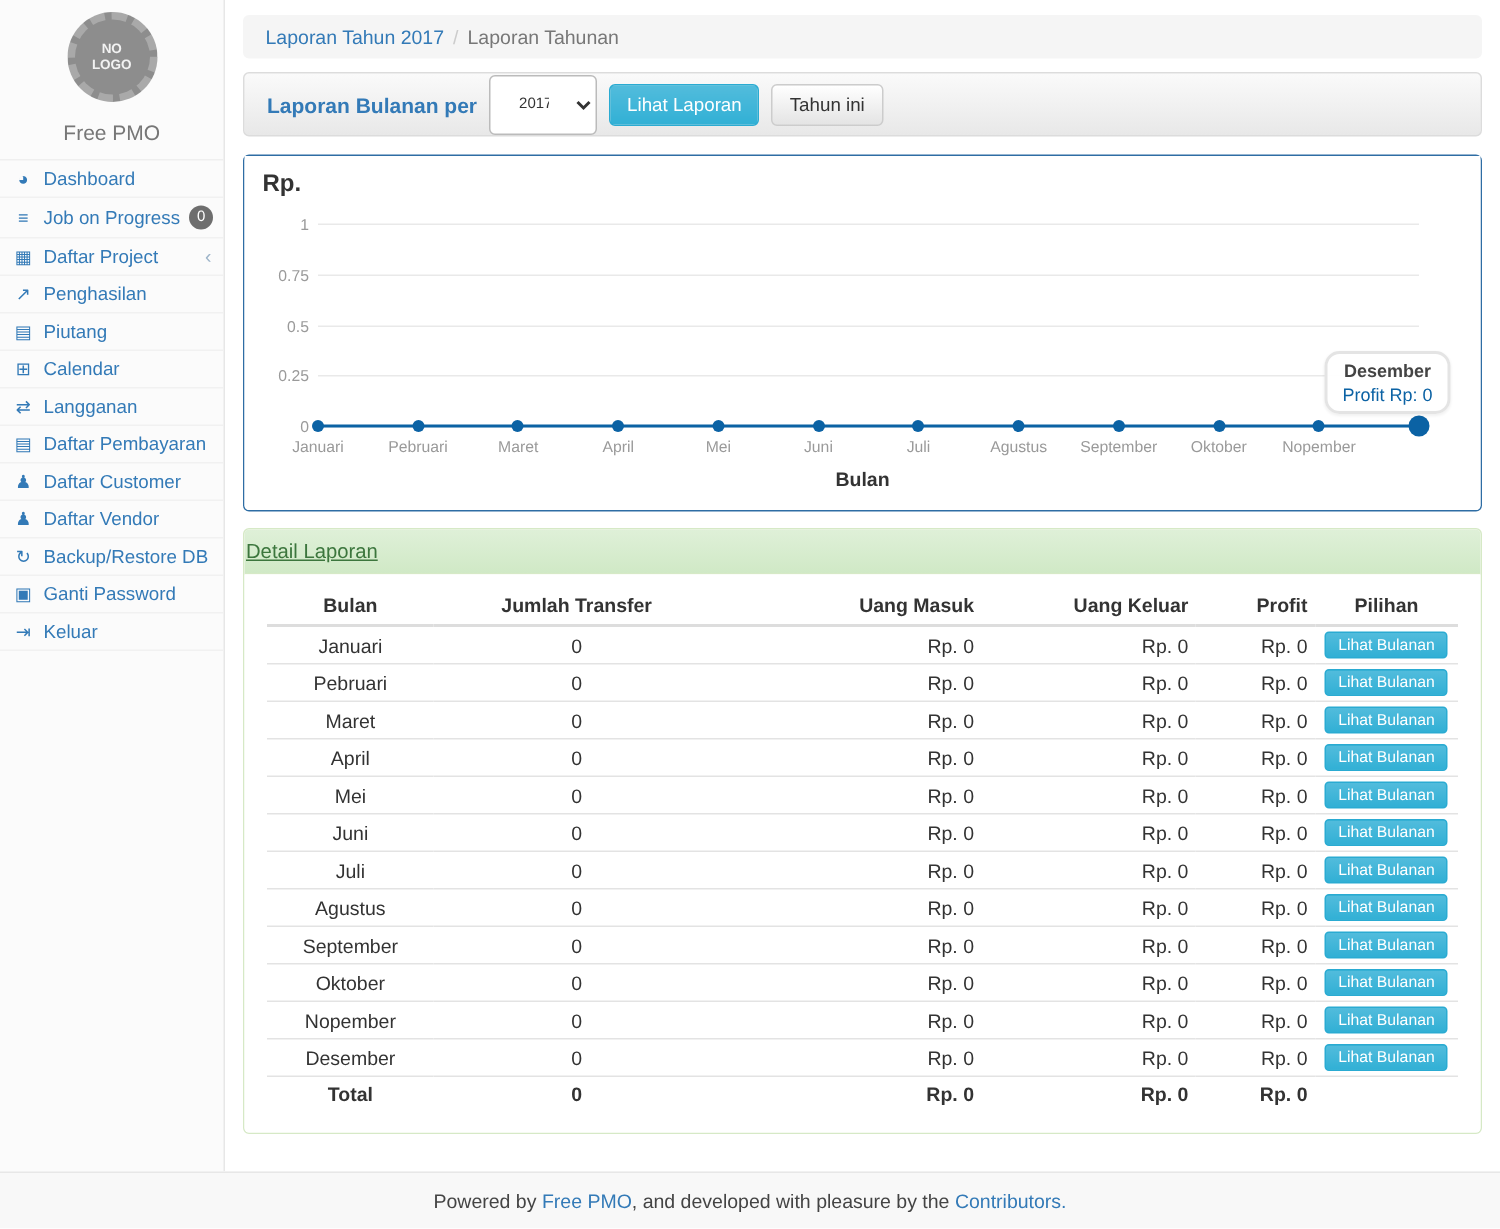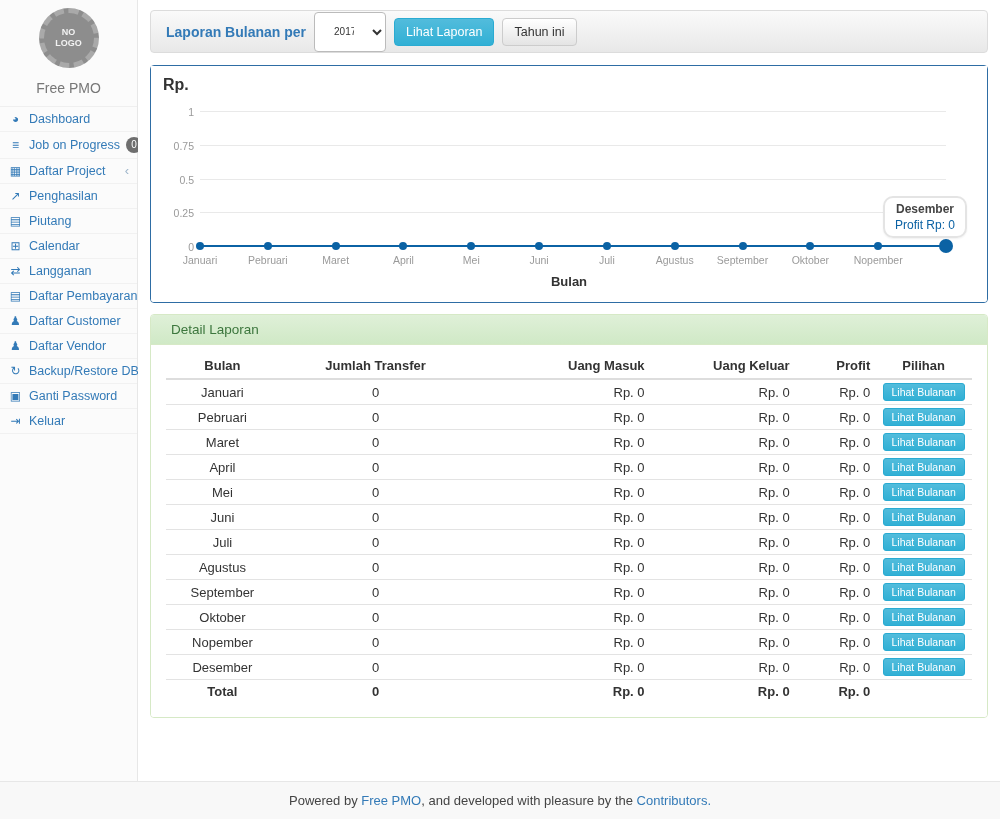--- a/index.html
+++ b/index.html
@@ -2,21 +2,21 @@
 <html><head>
 <meta charset="utf-8">
 <style>
   * { box-sizing: border-box; margin: 0; padding: 0; }
   html, body { width: 1000px; height: 819px; overflow: hidden; }
   body { font-family: "Liberation Sans", sans-serif; background: #fff; color: #333; }
   .app { width: 1000px; height: 819px; display: flex; flex-direction: column; }
   .main-row { flex: 1; display: flex; overflow: hidden; }
 
   
-  .sidebar { width: 138px; background: #fbfbfb; border-right: 1px solid #e7e7e7; flex: none; }
+  .sidebar { width: 150px; background: #fbfbfb; border-right: 1px solid #e7e7e7; flex: none; }
   .logo-wrap { padding: 8px 0 6px; text-align: center; }
   .logo-circle {
     width: 60px; height: 60px; margin: 0 auto; border-radius: 50%;
     background: #8d8d8d; border: 5px dashed #a9a9a9;
     display: flex; align-items: center; justify-content: center;
     color: #f2f2f2; font-size: 9px; font-weight: bold; line-height: 11px; text-align: center;
   }
   .brand { text-align: center; color: #777; font-size: 14px; padding: 6px 0 10px; }
   .menu { border-top: 1px solid #efefef; }
   .menu-item {
@@ -101,22 +101,22 @@
     background: rgba(255,255,255,0.95); border: 2px solid #e4e4e4; border-radius: 10px;
     padding: 4px 10px; text-align: center; box-shadow: 0 1px 2px rgba(0,0,0,0.06);
   }
   .tooltip-label { font-weight: bold; font-size: 12px; color: #444; }
   .tooltip-value { font-size: 12px; color: #0b62a4; margin-top: 2px; }
 
   
   .panel-success { border: 1px solid #d6e9c6; }
   .panel-success .panel-heading {
     background: linear-gradient(180deg, #dff0d8, #d0e9c6);
-    color: #3c763d; padding: 7px 20px; font-size: 13.5px;
-    border-radius: 3px 3px 0 0; border-bottom: 1px solid #d6e9c6;
+    color: #3c763d; padding: 7px 1px; font-size: 13.5px;
+    border-radius: 3px 3px 0 0; border-bottom: 1px solid #d6e9c6; text-decoration: underline;
   }
   .table-body { background: #fff; padding: 8px 15px 13px; border-radius: 0 0 3px 3px; }
   table.report { width: 100%; border-collapse: collapse; font-size: 13px; }
   table.report th { border-bottom: 2px solid #ddd; padding: 5px; font-weight: bold; }
   table.report td { border-top: 1px solid #e3e3e3; padding: 3px 5px; height: 24px; }
   .al-c { text-align: center; }
   .al-r { text-align: right; }
   .total-row td { font-weight: bold; }
   .btn-xs {
     background: linear-gradient(180deg, #52bcdc, #31b0d5);
@@ -202,20 +202,23 @@
           </div>
           <div class="menu-item">
             <span class="mi-icon">⇥</span>
             <span class="mi-label">Keluar</span>
           </div>
         </div>
     </div>
 
     <div class="content">
 
+      <div class="breadcrumb">
+        <a href="#">Laporan Tahun 2017</a><span class="crumb-sep">/</span><span class="crumb-current">Laporan Tahunan</span>
+      </div>
 
       <div class="filter-well">
         <span class="filter-label">Laporan Bulanan per</span>
         <select class="year-select">
           <option>2017</option>
         </select>
         <button class="btn btn-info">Lihat Laporan</button>
         <button class="btn btn-default">Tahun ini</button>
       </div>
 

